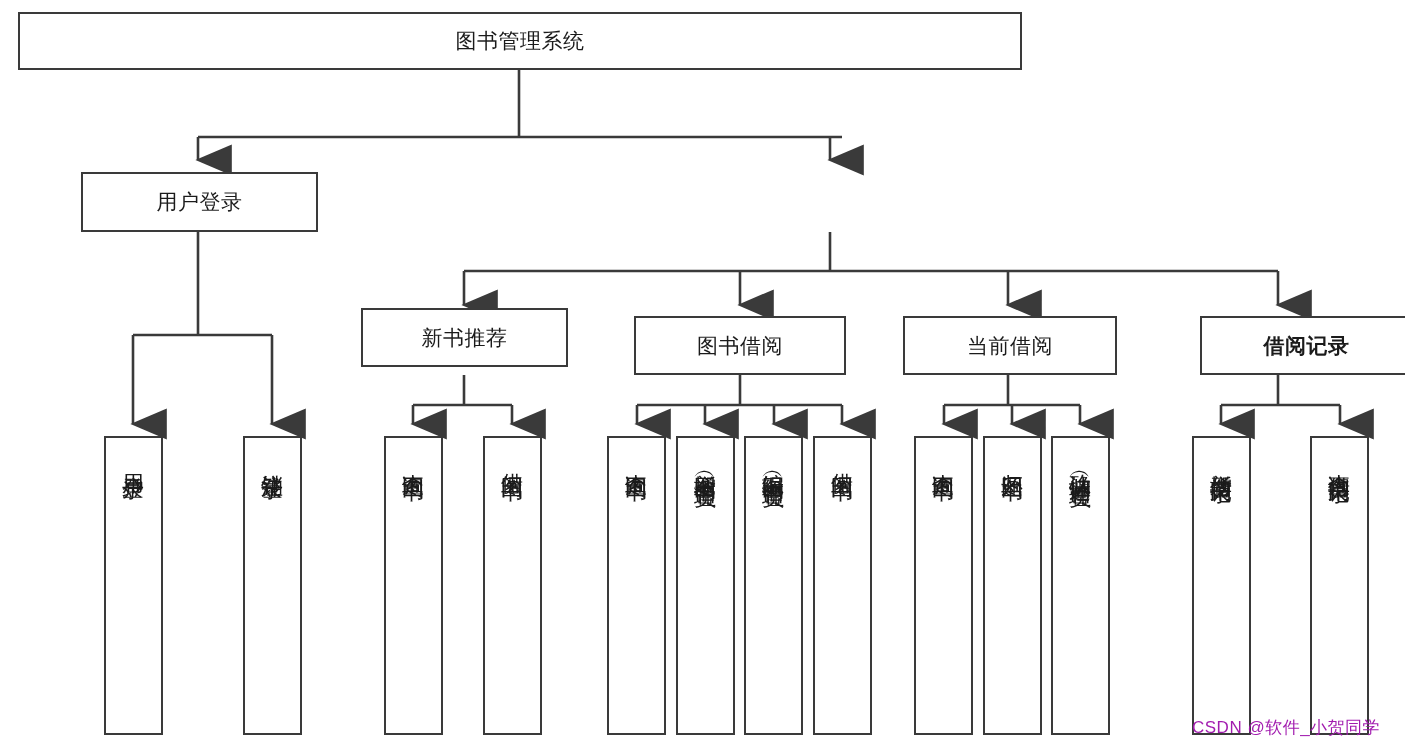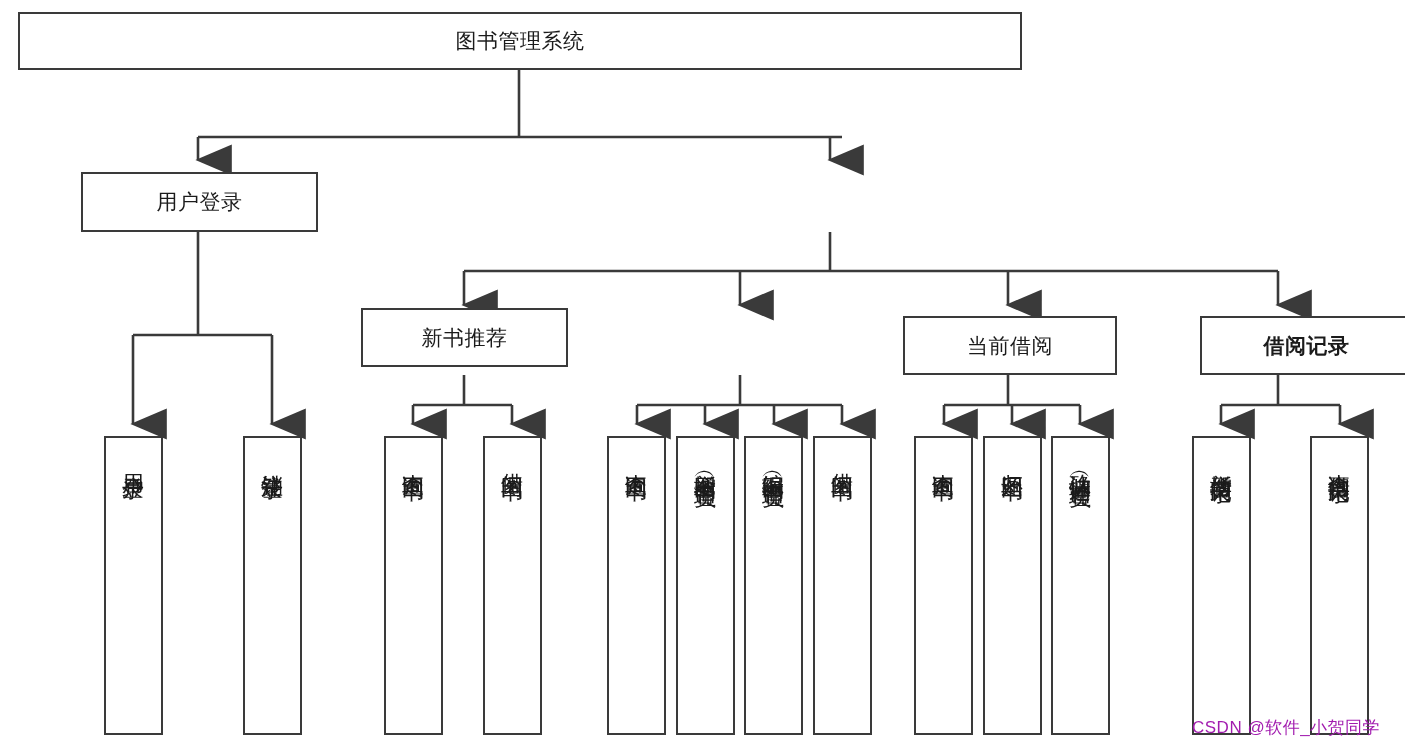--- a/index.html
+++ b/index.html
@@ -129,20 +129,23 @@
     <span class="label">图书管理系统</span>
   </div>
 
   <div class="node horiz" style="left:81px; top:172px; width:237px; height:60px;">
     <span class="label">用户登录</span>
   </div>
 
   <div class="node horiz" style="left:361px; top:308px; width:207px; height:59px;">
     <span class="label">新书推荐</span>
   </div>
+  <div class="node horiz" style="left:634px; top:316px; width:212px; height:59px;">
+    <span class="label">图书借阅</span>
+  </div>
   <div class="node horiz" style="left:903px; top:316px; width:214px; height:59px;">
     <span class="label">当前借阅</span>
   </div>
   <div class="node horiz" style="left:1200px; top:316px; width:213px; height:59px;font-weight:bold;">
     <span class="label">借阅记录</span>
   </div>
 
   <div class="node vert" style="left:104px; top:436px; width:59px; height:299px;">
     <span class="label">用户登录</span>
   </div>

